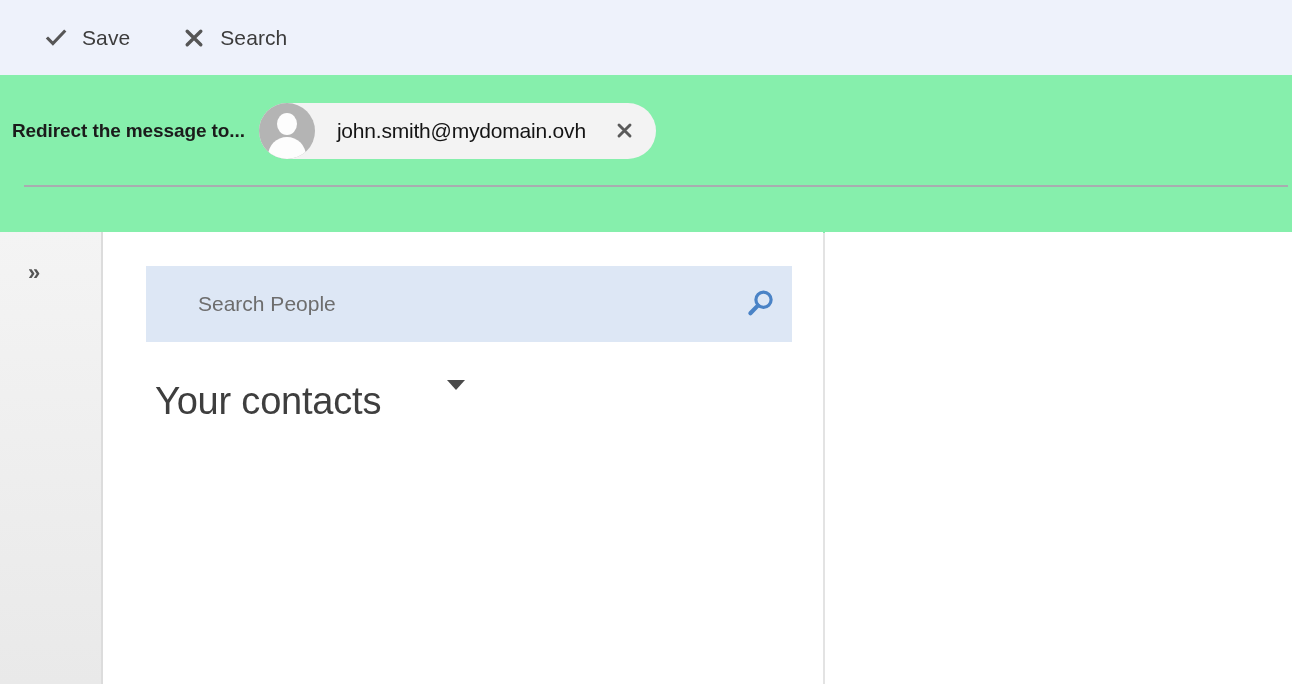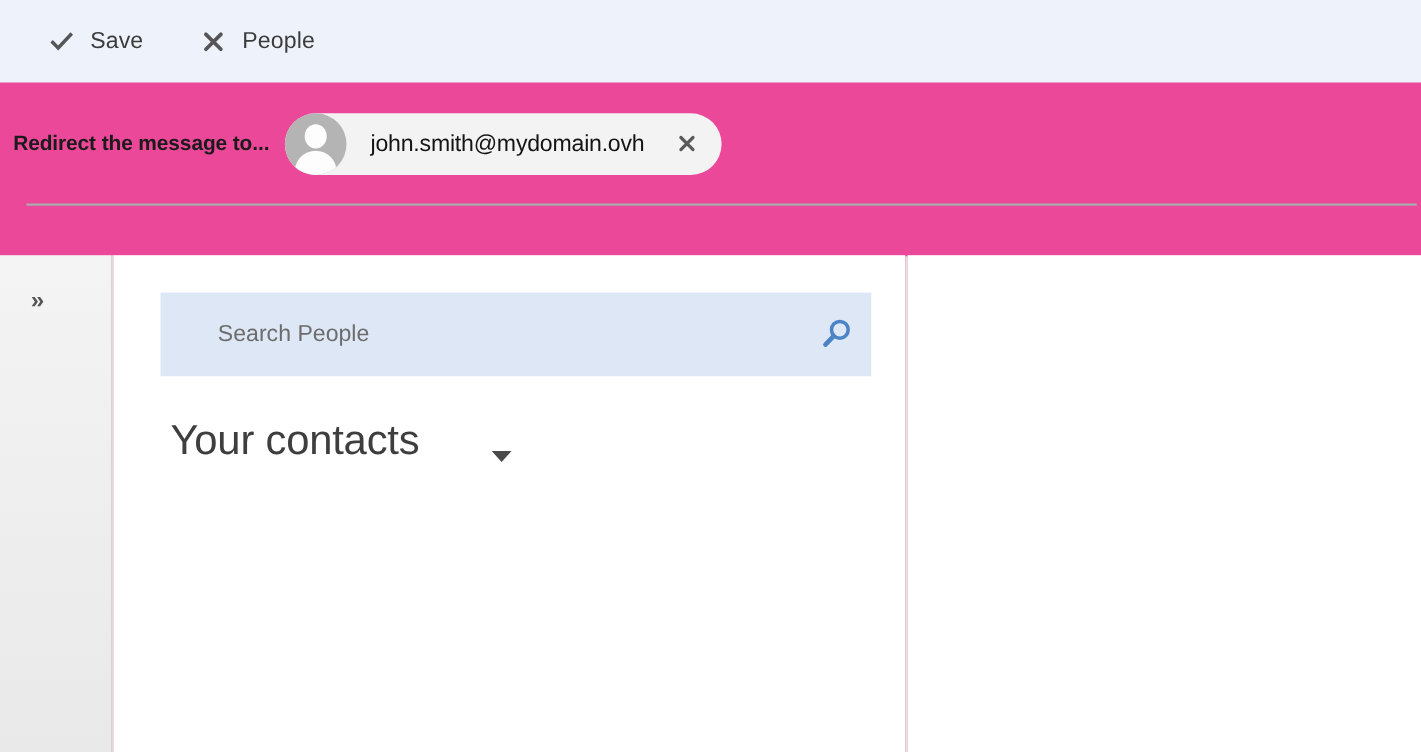--- a/index.html
+++ b/index.html
@@ -8,21 +8,21 @@
     width: 1292px; height: 684px;
     background: #ffffff;
     font-family: "Liberation Sans", sans-serif;
     overflow: hidden;
   }
 
   #app {
     position: relative;
     width: 1292px;
     height: 684px;
-    background: #ec4899;
+    background: #86efac;
   }
 
   
   .toolbar {
     position: absolute;
     left: 0; top: 0;
     width: 1292px; height: 75px;
     background: #eef2fb;
     display: flex;
     align-items: center;
@@ -203,21 +203,21 @@
     justify-content: center;
     cursor: pointer;
     color: #4a83c6;
     flex: 0 0 auto;
   }
 
   .contacts-head {
     position: absolute;
     left: 52px; top: 148px;
     display: flex;
-    align-items: flex-end;
+    align-items: flex-start;
     gap: 66px;
   }
   .contacts-title {
     font-size: 38px;
     color: #3e3e3e;
     font-weight: normal;
     letter-spacing: -.2px;
     white-space: nowrap;
   }
   .sort-control {
@@ -265,21 +265,21 @@
         </svg>
       </span>
       <span class="label">Save</span>
     </button>
     <button class="tb-btn">
       <span class="glyph">
         <svg width="22" height="22" viewBox="0 0 22 22" aria-hidden="true">
           <path d="M4.2 4.2 L17.8 17.8 M17.8 4.2 L4.2 17.8" fill="none" stroke="#565656" stroke-width="3.4" stroke-linecap="round"></path>
         </svg>
       </span>
-      <span class="label">People</span>
+      <span class="label">Search</span>
     </button>
   </div>
 
   <div class="redirect-row">
     <div class="redirect-label">Redirect the message to...</div>
     <div class="recipient-pill">
       <div class="avatar">
         <div class="head"></div>
         <div class="body"></div>
       </div>

